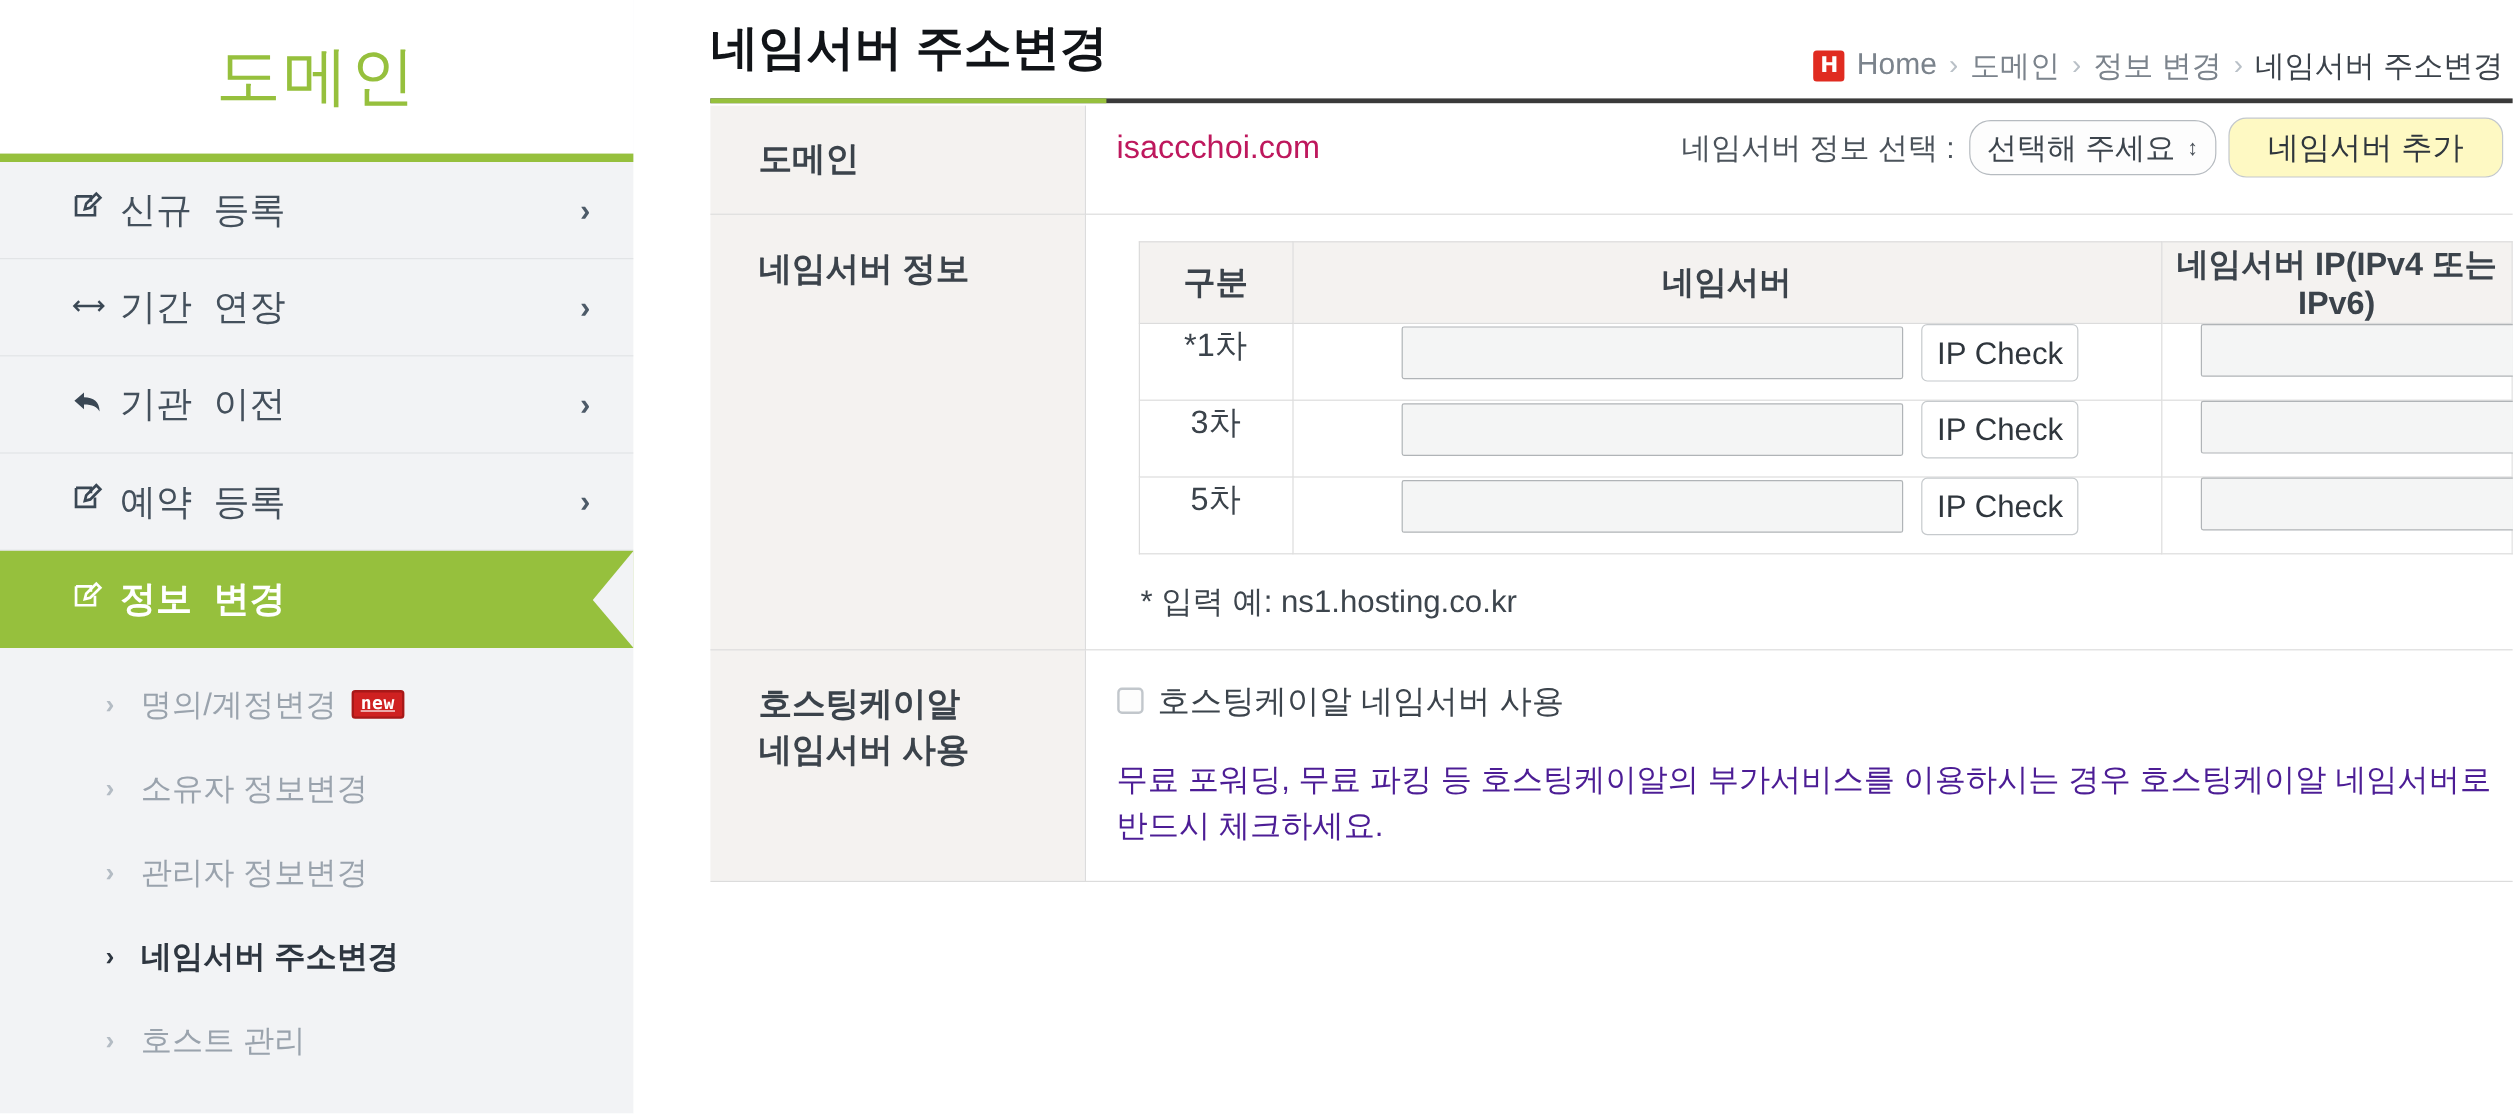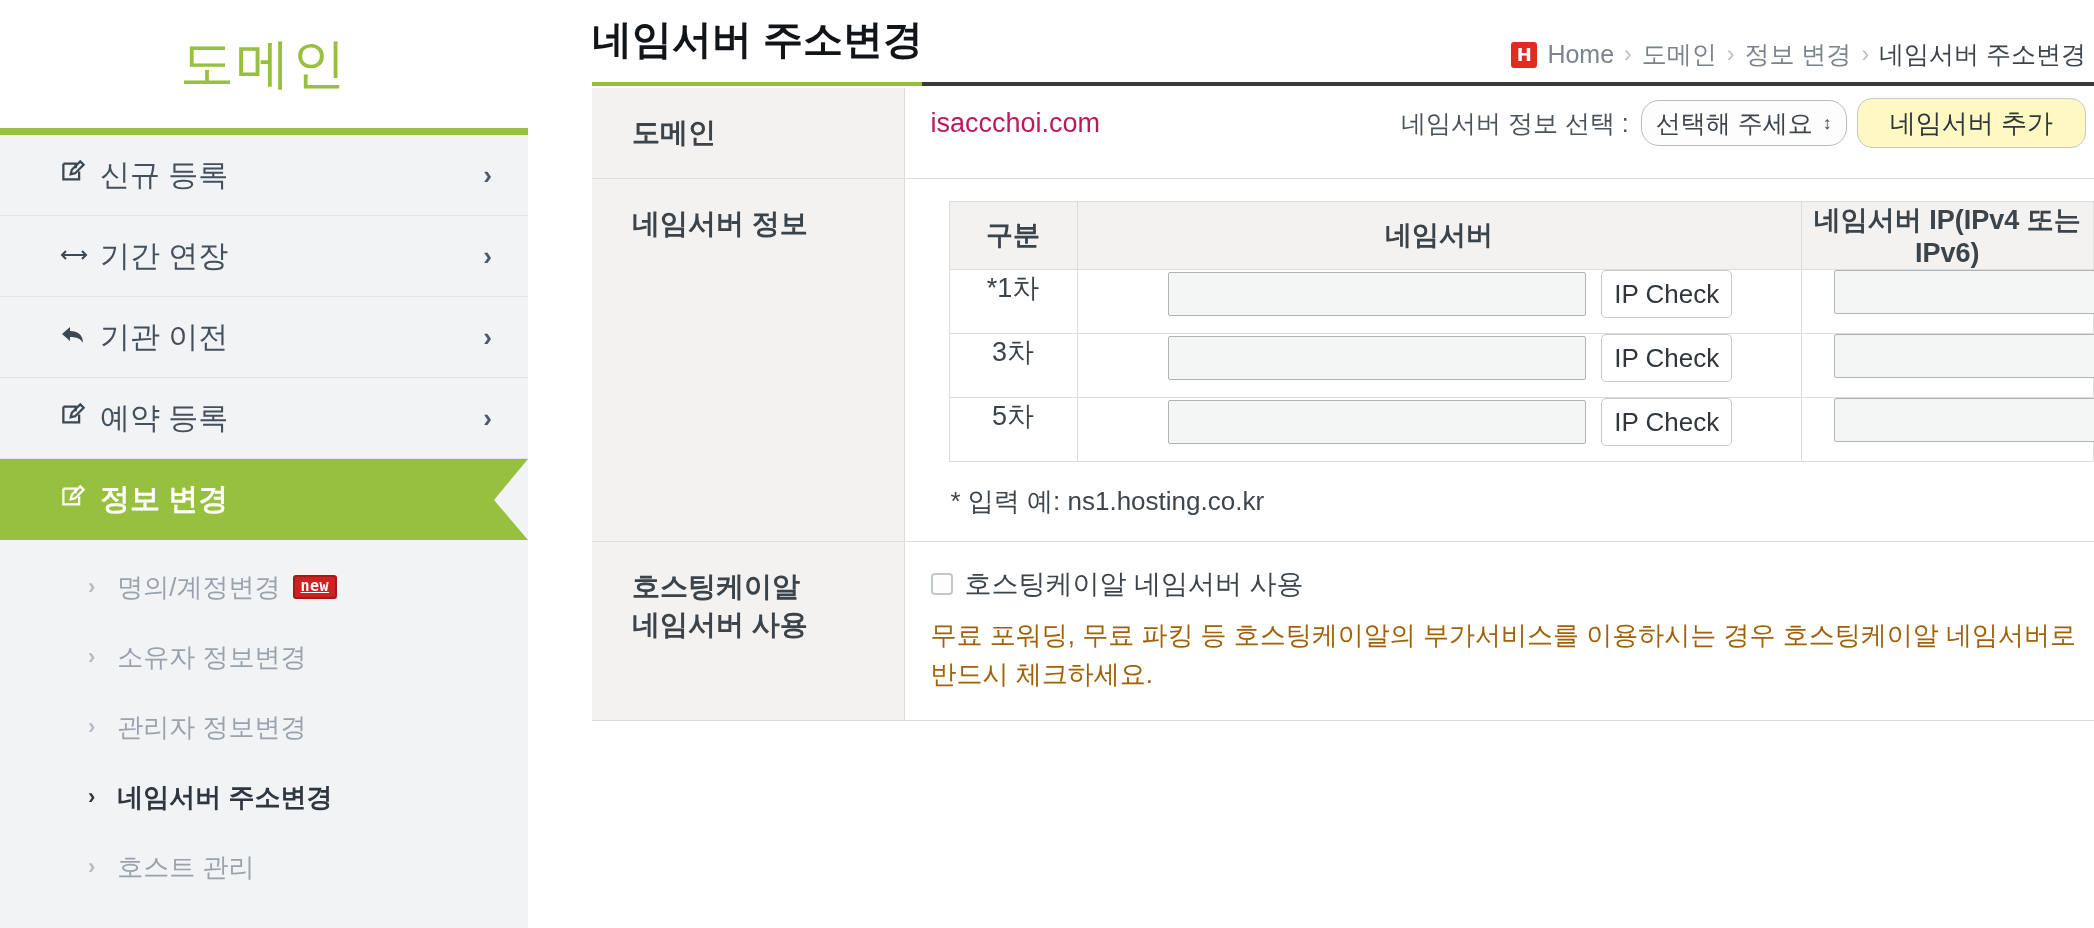--- a/index.html
+++ b/index.html
@@ -37,21 +37,21 @@
     border-bottom: 1px solid #e2e4e6;
     color: #44505c;
     font-size: 30px;
     position: relative;
     cursor: pointer;
   }
   .menu-item .mi-icon {
     font-size: 27px; width: 40px; display: inline-block;
     color: #3a4754; flex: 0 0 40px;
   }
-  .menu-item .mi-label { flex: 1 1 auto; }
+  .menu-item .mi-label { flex: 1 1 auto; font-family: Liberation Mono, monospace; }
   .menu-item .mi-chev { font-size: 26px; color: #4d5a68; font-weight: 700; }
 
   .menu-item.active {
     background: #96c03d;
     color: #ffffff;
     font-weight: 700;
     border-bottom: none;
   }
   .menu-item.active .mi-icon { color: #ffffff; }
   .menu-item.active::after {
@@ -217,24 +217,24 @@
     height: 48px; line-height: 46px; padding: 0 12px;
     font-size: 26px; color: #2f363d; cursor: pointer;
     font-family: "Liberation Sans", sans-serif;
   }
   .hint {
     font-size: 26px; color: #3d454d;
     padding: 22px 0 22px 2px;
   }
 
   .hosting-cell { padding: 24px 14px 26px 26px; }
-  .hosting-chk-line { display: flex; align-items: center; margin-bottom: 14px; }
+  .hosting-chk-line { display: flex; align-items: center; margin-bottom: 28px; }
   .hosting-chk-label { font-size: 27px; color: #3c444c; margin-left: 12px; }
   .hosting-desc {
-    font-size: 26px; color: #a16207; line-height: 1.5;
+    font-size: 26px; color: #4c1d95; line-height: 1.5;
   }
 </style>
 </head>
 <body>
 
 <div class="page">
 
   <aside class="sidebar">
     <div class="sidebar-head">
       <div class="sidebar-title">도메인</div>

